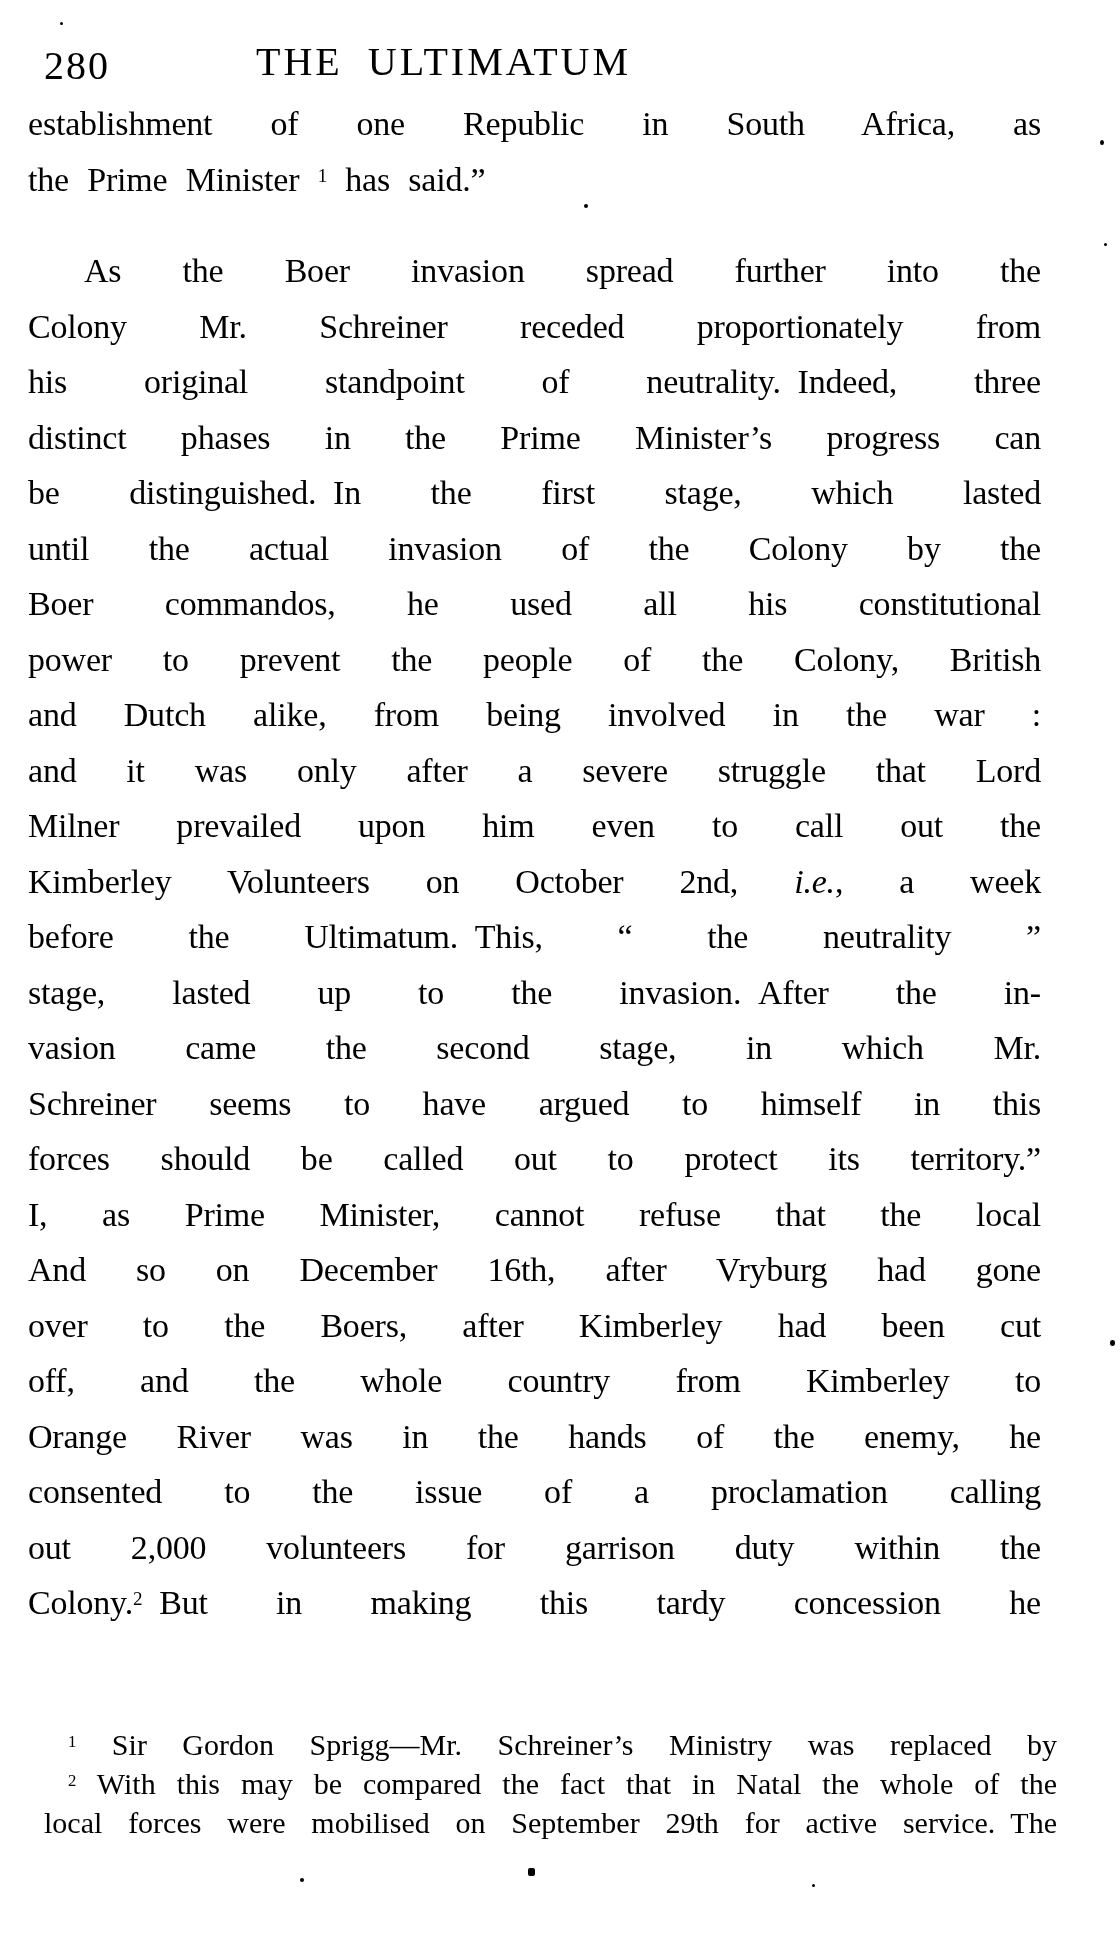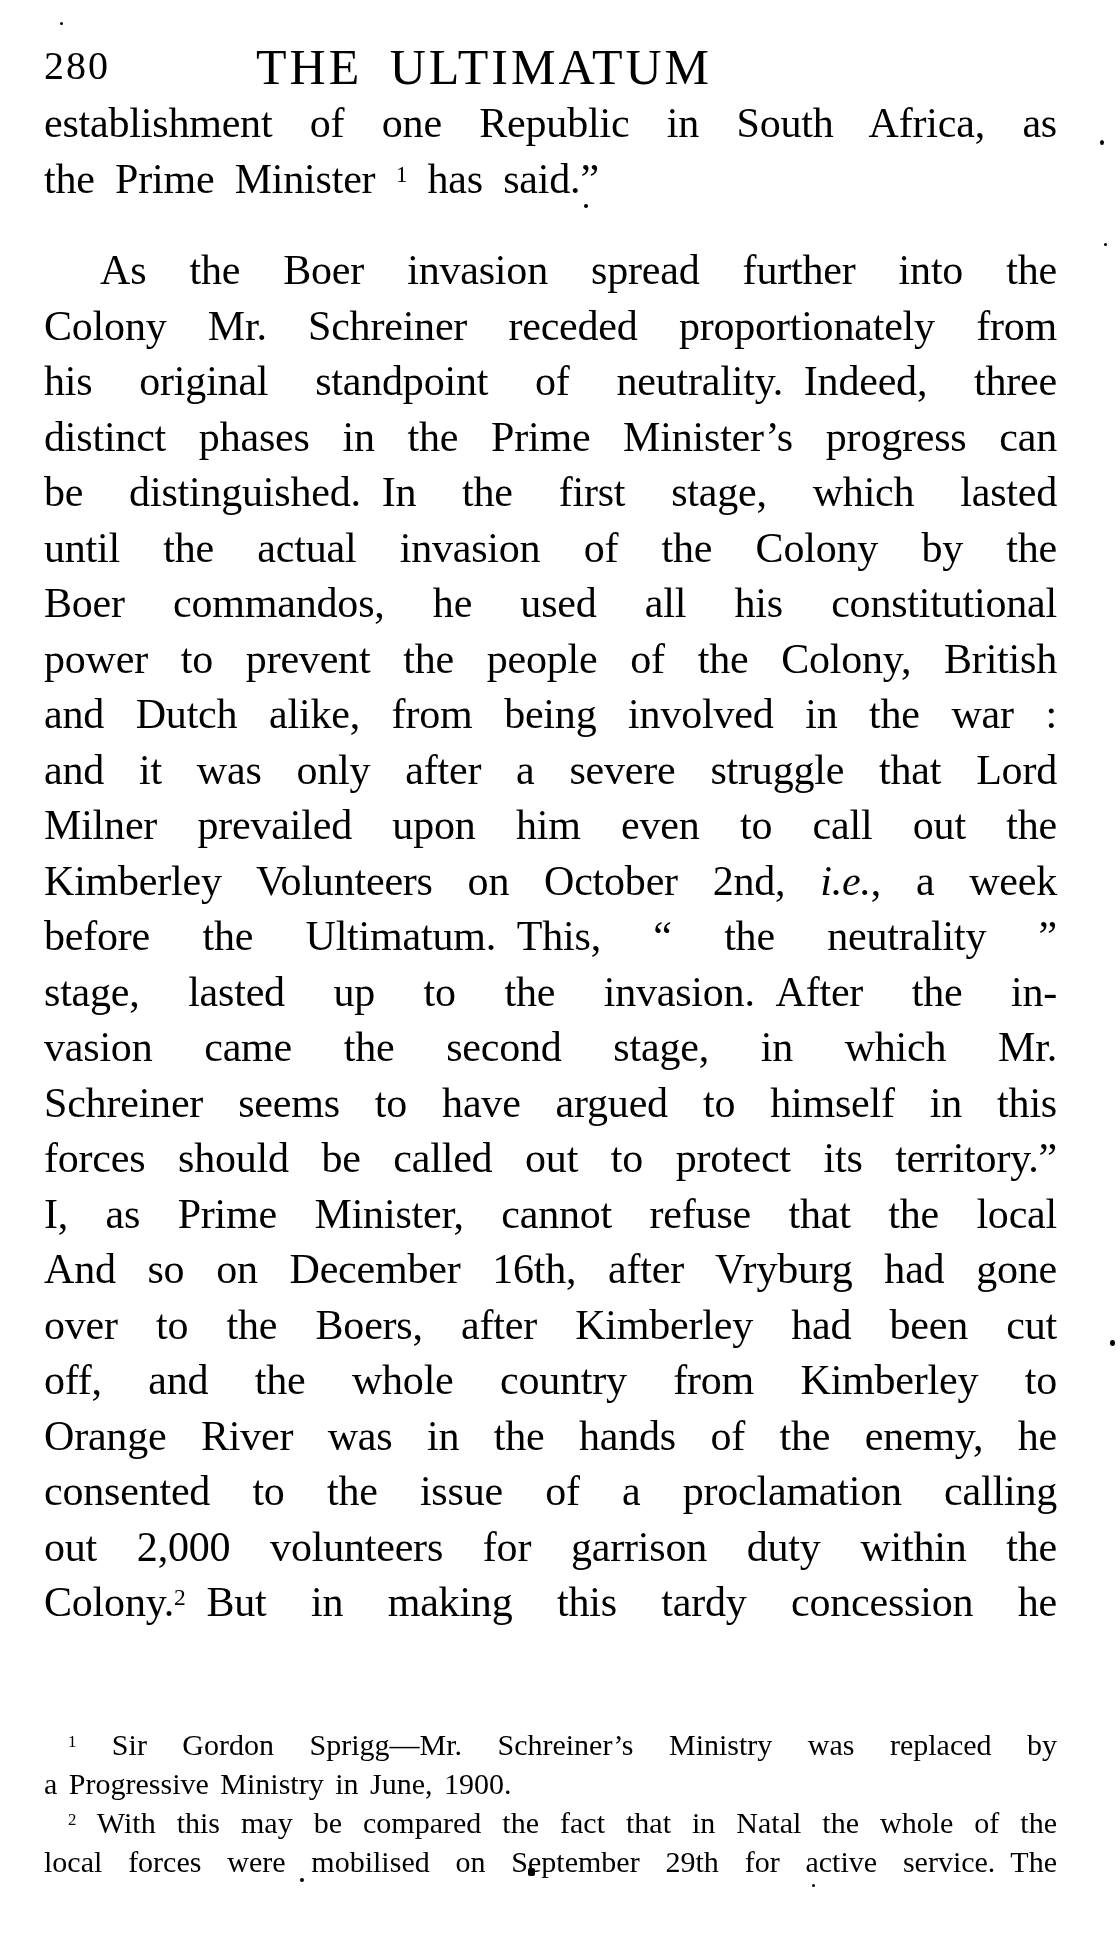--- a/index.html
+++ b/index.html
@@ -28,32 +28,32 @@
     position: absolute;
     left: 0;
     top: 4px;
     font-size: 40px;
     letter-spacing: 2px;
   }
   .running-title {
     position: absolute;
     left: 212px;
     top: 0;
-    font-size: 50px;
+    font-size: 40px;
     letter-spacing: 3px;
     word-spacing: 12px;
     white-space: nowrap;
   }
   
   .body-text {
     position: absolute;
     top: 96px;
-    left: 44px;
+    left: 28px;
     width: 1013px;
-    font-size: 42px;
+    font-size: 34px;
     line-height: 55.5px;
     letter-spacing: -0.2px;
   }
   .paragraph { margin: 0; }
   .paragraph + .paragraph { margin-top: 36px; }
   .line {
     text-align: justify;
     text-align-last: justify;
     white-space: normal;
   }
@@ -128,21 +128,20 @@
         <div class="line">off, and the whole country from Kimberley to</div>
         <div class="line">Orange River was in the hands of the enemy, he</div>
         <div class="line">consented to the issue of a proclamation calling</div>
         <div class="line">out 2,000 volunteers for garrison duty within the</div>
         <div class="line">Colony.<sup>2</sup> But in making this tardy concession he</div>
       </div>
     </main>
 
   <section class="footnotes" id="footnotes-container">
       <div class="line fn-indent"><sup>1</sup> Sir Gordon Sprigg—Mr. Schreiner’s Ministry was replaced by</div>
-      <div class="line no-just">a Progressive Ministry in June, 1900.</div>
       <div class="line fn-indent"><sup>2</sup> With this may be compared the fact that in Natal the whole of the</div>
       <div class="line">local forces were mobilised on September 29th for active service. The</div>
     </section>
 
   <div class="speck" style="left:60px;  top:22px;   width:3px; height:3px;"></div>
   <div class="speck" style="left:584px; top:204px;  width:4px; height:4px;"></div>
   <div class="speck" style="left:1100px;top:140px;  width:4px; height:5px;"></div>
   <div class="speck" style="left:1104px;top:243px;  width:3px; height:3px;"></div>
   <div class="speck" style="left:1110px;top:1340px; width:5px; height:6px;"></div>
   <div class="speck" style="left:300px; top:1878px; width:4px; height:4px;"></div>

